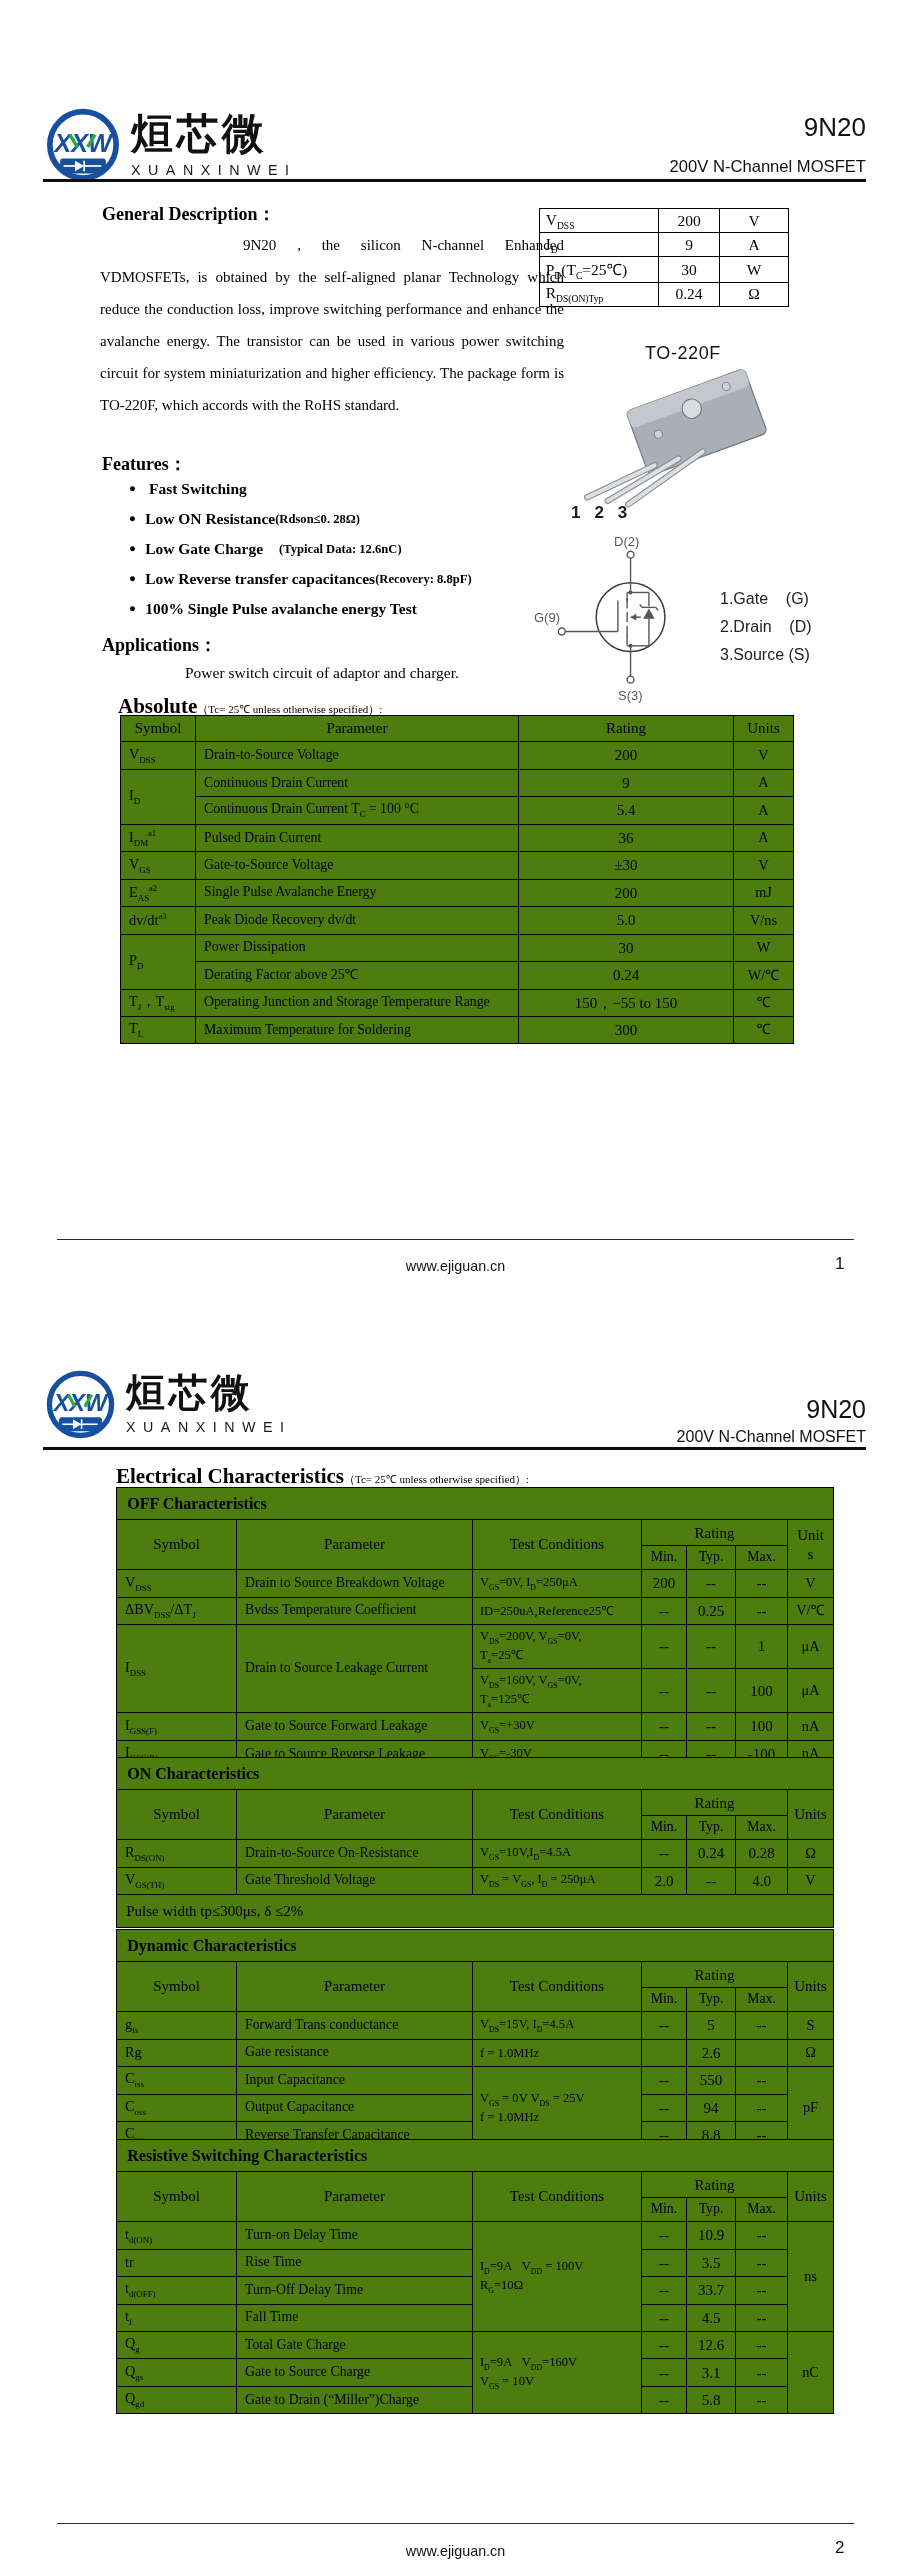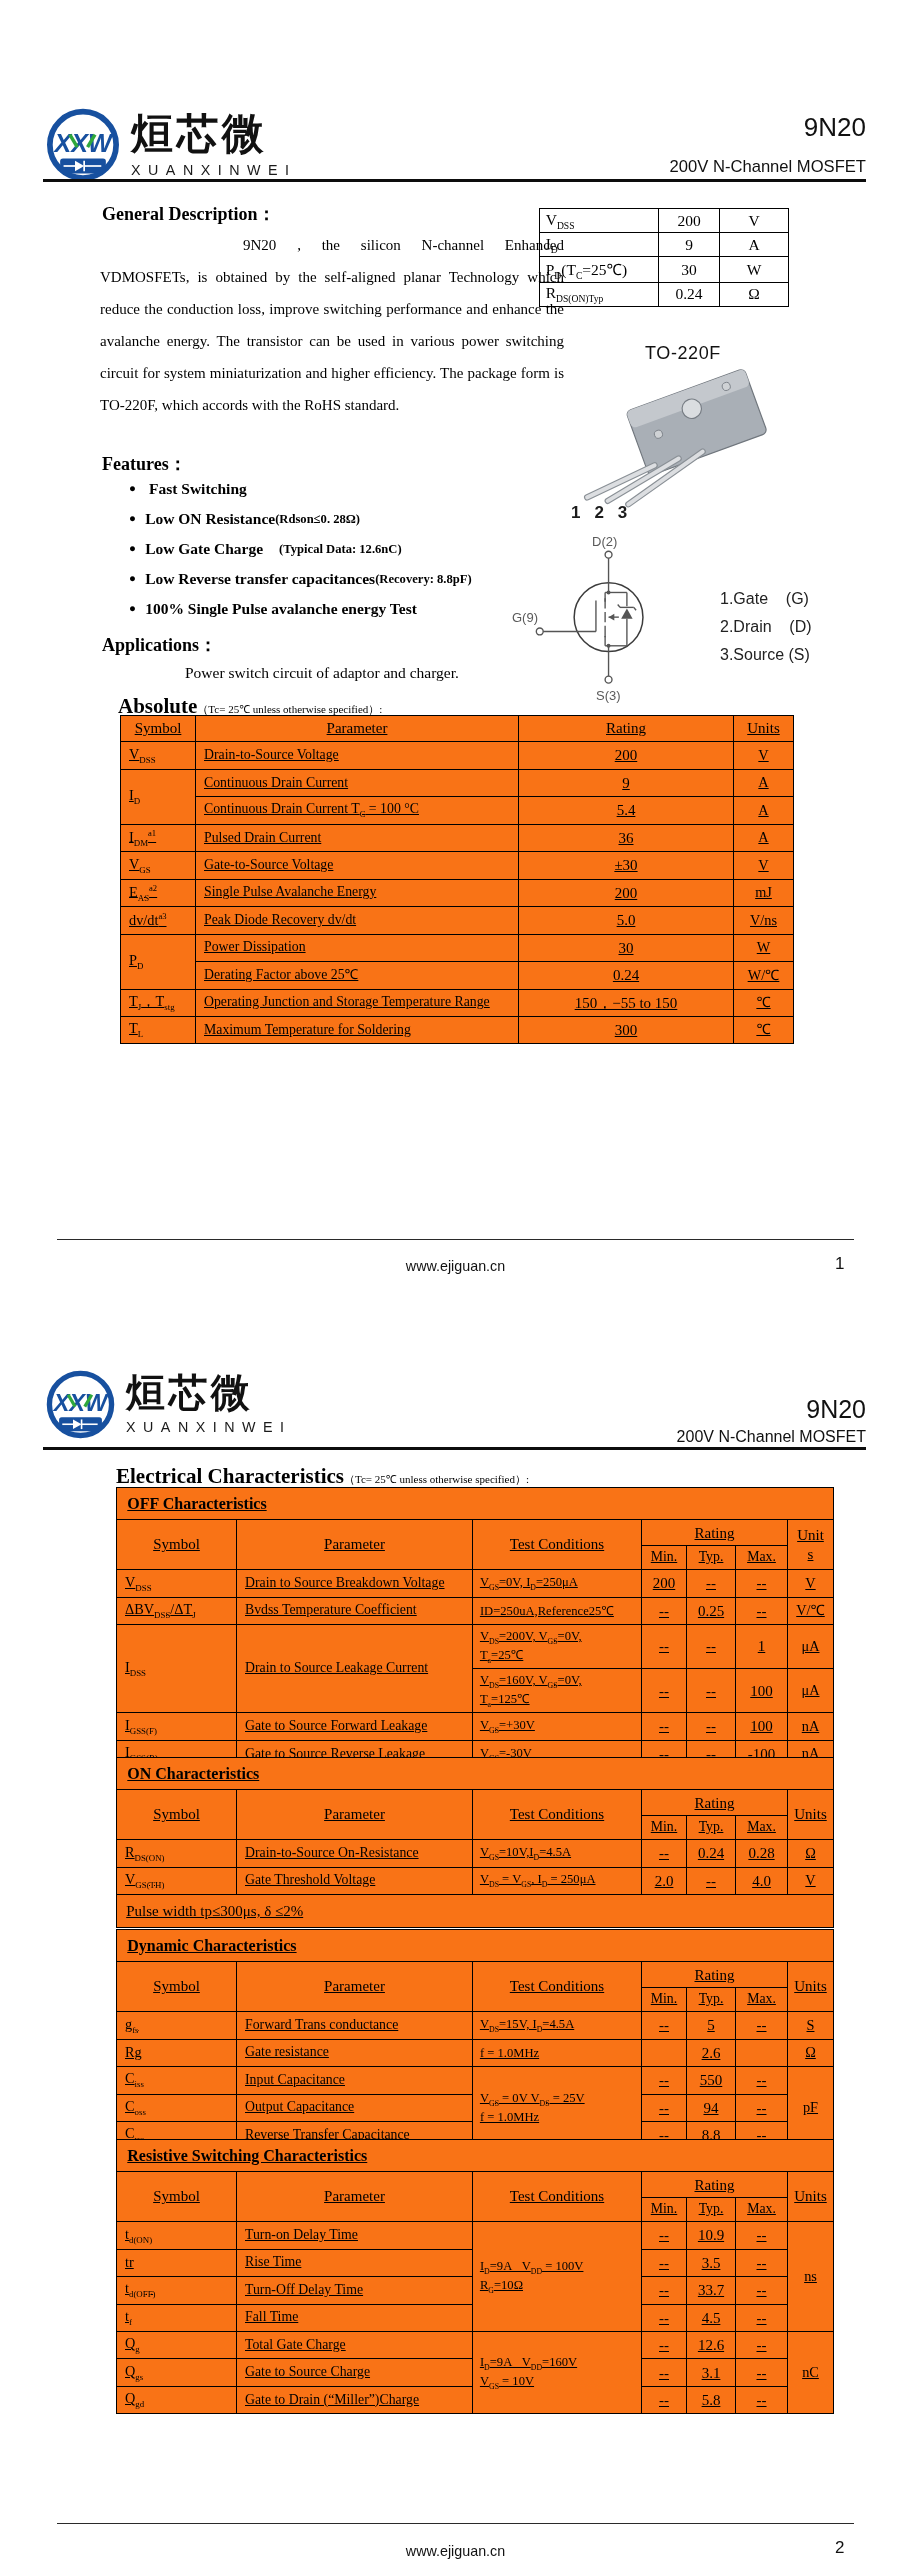--- a/index.html
+++ b/index.html
@@ -35,21 +35,21 @@
   .feat-bullet{font-size:11.5px;margin-right:9.2px;line-height:1;}
   .feat-main{font-weight:bold;font-size:15.5px;white-space:pre;}
   .feat-note{font-weight:bold;font-size:12.6px;}
   .feat-note.gap{margin-left:16px;}
 
   .apps-text{font-size:15.5px;}
   .tbl-title-bold{font-weight:bold;font-size:21px;}
   .tbl-title-rest{font-size:11px;}
 
   
-  table.dt{border-collapse:collapse;table-layout:fixed;border:1.7px solid #000;background:#f97316;text-decoration:underline;}
+  table.dt{border-collapse:collapse;table-layout:fixed;border:1.7px solid #000;background:#4d7c0f;}
   table.dt th,table.dt td{border:1.1px solid #000;text-align:center;vertical-align:middle;
       padding:2.9px 4.6px;font-size:15px;line-height:1.22;font-weight:normal;overflow:hidden;}
   table.dt td.cap{text-align:left;font-weight:bold;font-size:16px;padding:5.2px 10.3px;border-bottom:1.7px solid #000;}
   table.dt th{height:19.5px;}
   table.dt td{height:20.7px;}
   table.dt td.par{text-align:left;font-size:13.8px;padding-left:8px;}
   table.dt td.cond{text-align:left;font-size:12.6px;padding-left:6.9px;line-height:1.3;}
   table.dt td.sym{font-size:14.3px;text-align:left;padding-left:8px;}
   table.dt td.unit{font-size:14.3px;}
   table.dt th.sub{font-size:13.8px;height:17px;}
@@ -143,21 +143,21 @@
       <line x1="140" y1="172" x2="22" y2="228" stroke="#8a9096" stroke-width="11"></line>
       <line x1="140" y1="172" x2="22" y2="228" stroke="#dcdee1" stroke-width="7"></line>
       <line x1="182" y1="160" x2="58" y2="234" stroke="#8a9096" stroke-width="11"></line>
       <line x1="182" y1="160" x2="58" y2="234" stroke="#dcdee1" stroke-width="7"></line>
       <line x1="224" y1="148" x2="94" y2="240" stroke="#8a9096" stroke-width="11"></line>
       <line x1="224" y1="148" x2="94" y2="240" stroke="#dcdee1" stroke-width="7"></line>
     </g>
   </svg>
   <div class="abs pins-label" style="left:571px;top:503px;">1 2 3</div>
 
-  <div class="abs" style="left:512px;top:534px;width:161px;height:172px;">
+  <div class="abs" style="left:534px;top:534px;width:161px;height:172px;">
     <div class="abs sch-label" style="left:80px;top:0px;">D(2)</div>
     <div class="abs sch-label" style="left:0px;top:76px;">G(9)</div>
     <div class="abs sch-label" style="left:84px;top:154px;">S(3)</div>
     <svg class="abs" style="left:0;top:0;" width="161" height="172" viewBox="0 0 280 300">
       <g fill="none" stroke="#555" stroke-width="2.4">
         <circle cx="168" cy="145" r="60" stroke="#3c3c3c" stroke-width="2.6"></circle>
         <circle cx="168" cy="36" r="6" fill="#fff"></circle>
         <circle cx="48" cy="170" r="6" fill="#fff"></circle>
         <circle cx="168" cy="254" r="6" fill="#fff"></circle>
         <line x1="168" y1="42" x2="168" y2="102"></line>

